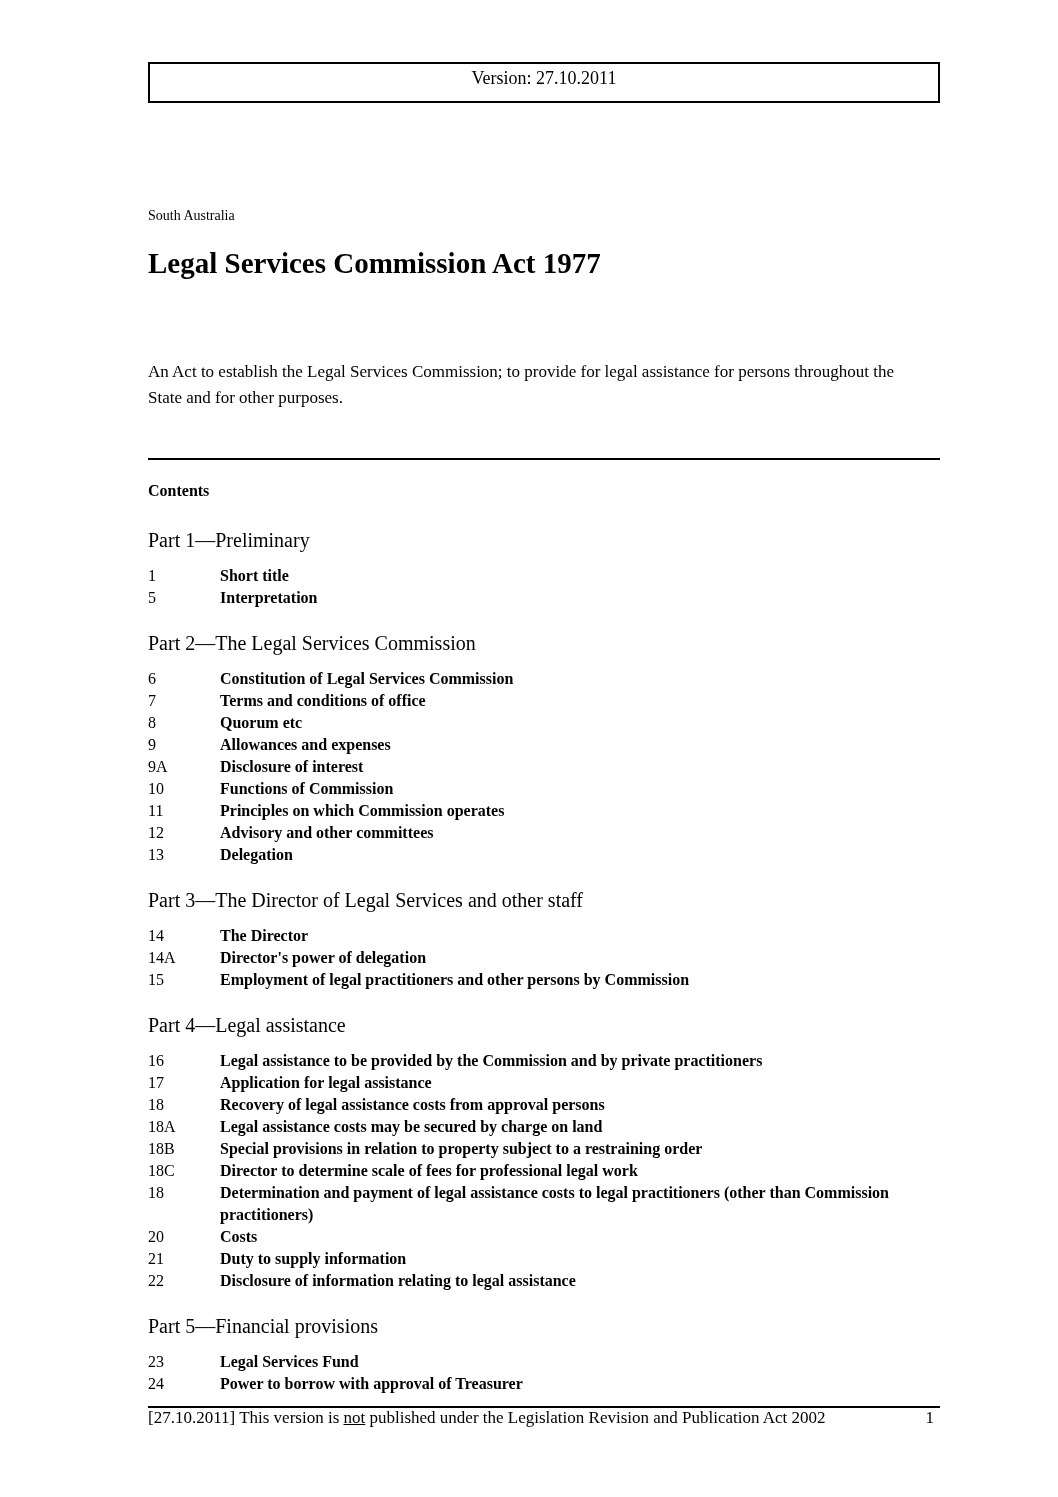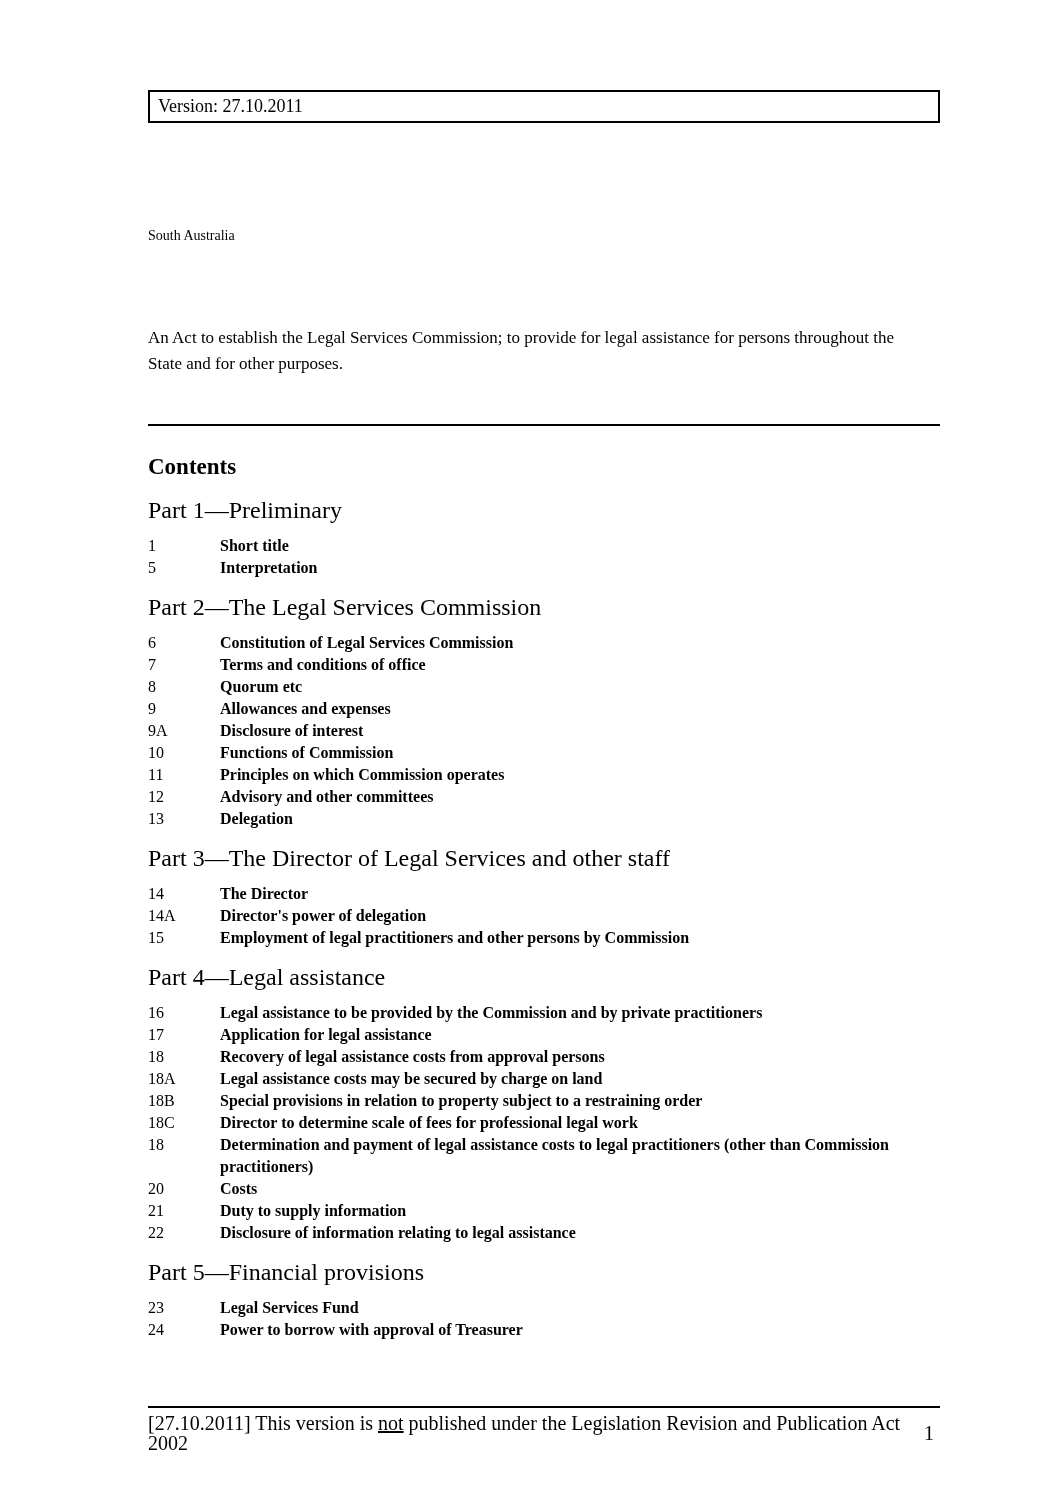--- a/index.html
+++ b/index.html
@@ -15,25 +15,26 @@
     font-family: "Liberation Serif", serif;
     color: #000000;
   }
   .content {
     position: absolute;
     left: 148px;
     top: 0;
     width: 792px;
   }
   .version-box {
-    margin-top: 90px;
+    margin-top: 62px;
     border: 2px solid #000000;
-    padding: 3px 8px 4px 8px;
+    padding: 3px 8px 12px 8px;
     font-size: 18px;
     line-height: 22px;
+    text-align: center;
   }
   .jurisdiction {
     margin-top: 102px;
     font-size: 14px;
     line-height: 22px;
   }
   .act-title {
     margin: 18px 0 0 0;
     font-size: 29px;
     font-weight: bold;
@@ -45,28 +46,28 @@
     font-size: 17px;
     line-height: 26px;
   }
   .divider {
     margin-top: 47px;
     border: none;
     border-top: 2px solid #000000;
     height: 0;
   }
   .contents-heading {
-    margin: 26px 0 0 0;
-    font-size: 23px;
+    margin: 16px 0 0 0;
+    font-size: 16px;
     font-weight: bold;
     line-height: 30px;
   }
   .part-heading {
-    margin: 15px 0 12px 0;
-    font-size: 24px;
+    margin: 21px 0 12px 0;
+    font-size: 20px;
     font-weight: normal;
     line-height: 26px;
   }
   .toc-items {
     margin: 0;
   }
   .toc-row {
     display: flex;
     font-size: 16px;
     line-height: 22px;
@@ -78,45 +79,45 @@
     flex: 0 1 auto;
     max-width: 700px;
     font-weight: bold;
   }
   .footer {
     position: absolute;
     left: 148px;
     top: 1406px;
     width: 792px;
     border-top: 2px solid #000000;
-    padding-top: 5px;
     display: flex;
     justify-content: space-between;
     align-items: center;
-    font-size: 20px;
+    font-size: 17px;
     line-height: 20px;
   }
   .footer .u {
     text-decoration: underline;
   }
   .footer-page {
     padding-right: 6px;
   }
 </style>
 </head>
 <body>
 
 <div class="content">
 
   <div class="version-box">
     <span>Version: 27.10.2011</span>
   </div>
 
   <div class="jurisdiction">South Australia</div>
 
+  <h1 class="act-title">Legal Services Commission Act 1977</h1>
 
   <p class="long-title">An Act to establish the Legal Services Commission; to provide for legal assistance for persons throughout the State and for other purposes.</p>
 
   <hr class="divider">
 
   <h2 class="contents-heading">Contents</h2>
 
   <div>
   <section class="toc-part">
     <h3 class="part-heading">Part 1—Preliminary</h3>

